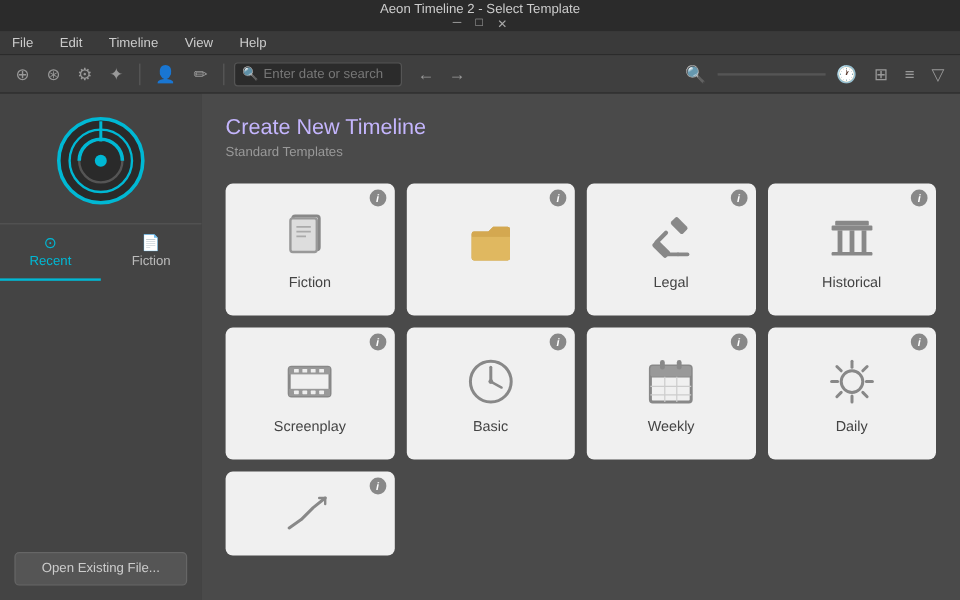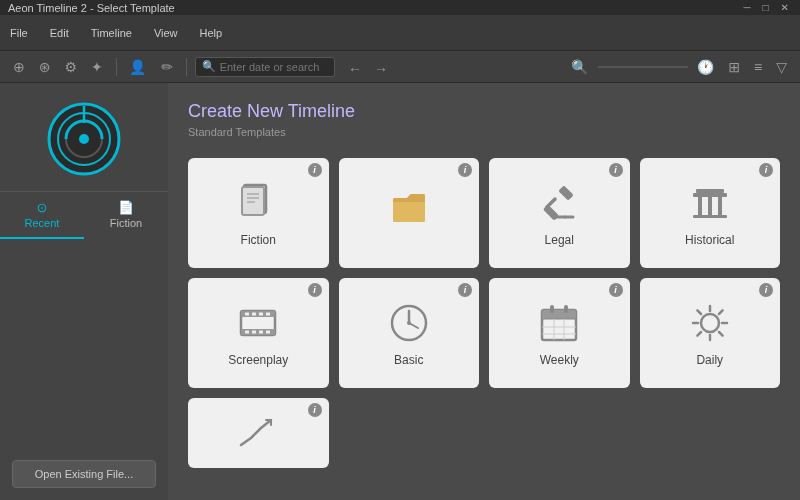--- a/index.html
+++ b/index.html
@@ -9,46 +9,47 @@
       overflow: hidden;
       font-family: 'Segoe UI', Arial, sans-serif;
       background: #3a3a3a;
       display: flex;
       flex-direction: column;
     }
 
     
     .title-bar {
       background: #2b2b2b;
-      height: 15px;
-      display: flex;
-      align-items: center;
-      justify-content: space-between;
+      height: 26px;
+      display: flex;
+      align-items: center;
+      justify-content: flex-end;
       padding: 0 8px;
       flex-shrink: 0;
+      flex-direction: column;
     }
     .title-bar-text {
       color: #cccccc;
       font-size: 11px;
     }
     .title-bar-controls {
       display: flex;
       gap: 6px;
     }
     .title-bar-btn {
       color: #aaaaaa;
       font-size: 10px;
       cursor: pointer;
       padding: 0 3px;
     }
 
     
     .menu-bar {
       background: #3a3a3a;
-      height: 36px;
+      height: 20px;
       display: flex;
       align-items: center;
       padding: 0 6px;
       gap: 14px;
       border-bottom: 1px solid #2b2b2b;
       flex-shrink: 0;
     }
     .menu-item {
       color: #cccccc;
       font-size: 11px;

